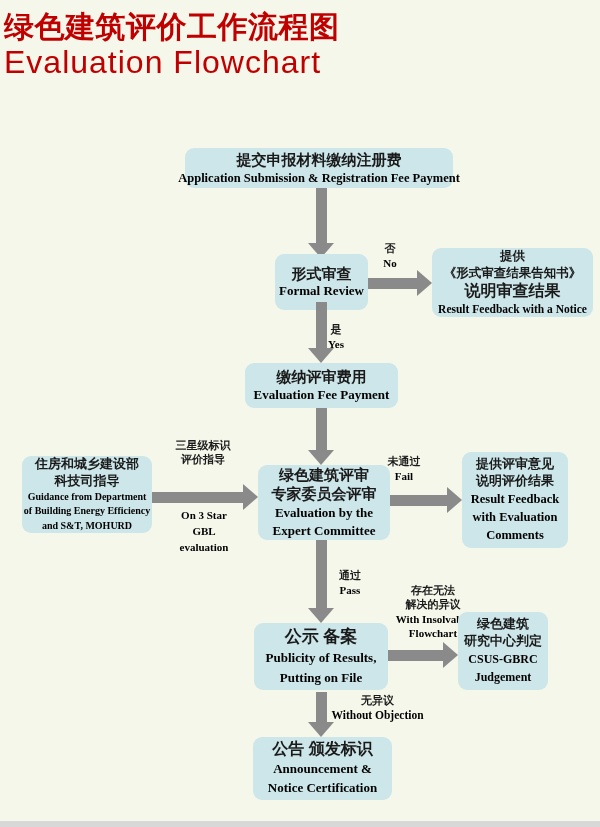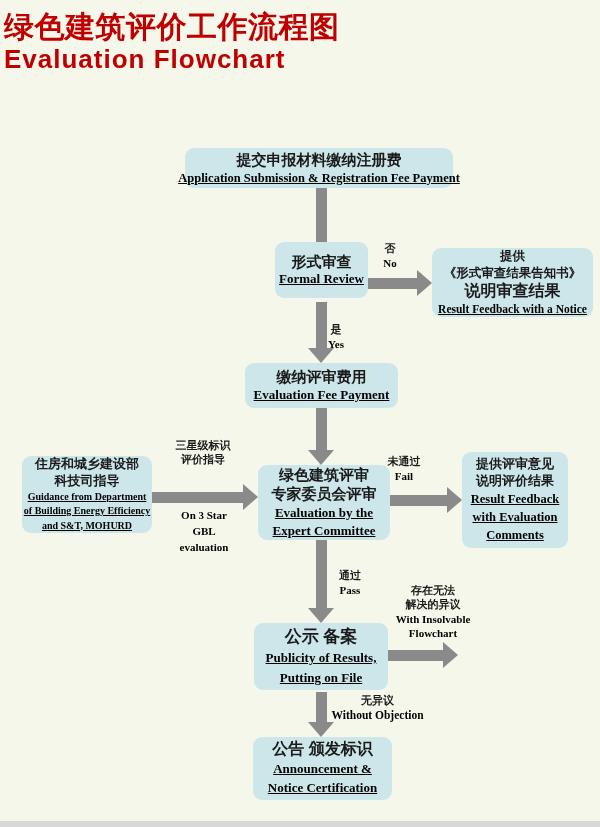--- a/index.html
+++ b/index.html
@@ -5,29 +5,29 @@
   html,body{margin:0;padding:0;}
   .stage{
     position:relative;width:600px;height:827px;overflow:hidden;
     background:#f5f7ea;
     font-family:"Liberation Sans","DejaVu Sans",sans-serif;
     color:#1a1a1a;
   }
   
   .title{position:absolute;left:4px;top:10px;width:372px;color:#c00000;}
   .title-zh{font-size:30px;font-weight:800;letter-spacing:0.5px;line-height:1.15;}
-  .title-en{font-size:26px;font-weight:700;letter-spacing:1px;line-height:1.1;}
+  .title-en{font-size:32px;font-weight:400;letter-spacing:1px;line-height:1.1;}
   
   .box{
     position:absolute;background:#cce6ea;border-radius:9px;
     display:flex;flex-direction:column;align-items:center;justify-content:center;
     text-align:center;padding:2px 2px;box-sizing:border-box;
   }
   .box .zh{font-weight:700;line-height:1.3;color:#1a1a1a;white-space:nowrap;}
-  .box .en{font-family:"Liberation Serif","DejaVu Serif",serif;font-weight:700;line-height:1.3;color:#000;white-space:nowrap;text-decoration:underline;}
+  .box .en{font-family:"Liberation Serif","DejaVu Serif",serif;font-weight:700;line-height:1.3;color:#000;white-space:nowrap;}
   
   .va{position:absolute;width:26px;display:flex;flex-direction:column;align-items:center;}
   .va .shaft{width:11px;background:#8a8a8a;}
   .va .head{width:0;height:0;border-left:13px solid transparent;border-right:13px solid transparent;border-top:15px solid #8a8a8a;}
   .ha{position:absolute;height:26px;display:flex;flex-direction:row;align-items:center;}
   .ha .shaft{height:11px;background:#8a8a8a;}
   .ha .head{width:0;height:0;border-top:13px solid transparent;border-bottom:13px solid transparent;border-left:15px solid #8a8a8a;}
   
   .lbl{position:absolute;text-align:center;}
   .lz{font-weight:700;font-size:11px;line-height:1.25;color:#1a1a1a;}
@@ -48,21 +48,21 @@
   <div class="box" style="left:185px;top:148px;width:268px;height:40px">
     <div class="zh" style="font-size:15px">提交申报材料缴纳注册费</div>
     <div class="en" style="font-size:12.5px">Application Submission &amp; Registration Fee Payment</div>
   </div>
 
   <div class="va" style="left:308px;top:188px">
     <div class="shaft" style="height:55px"></div>
     <div class="head"></div>
   </div>
 
-  <div class="box" style="left:275px;top:242px;width:93px;height:56px">
+  <div class="box" style="left:275px;top:254px;width:93px;height:56px">
     <div class="zh" style="font-size:15px">形式审查</div>
     <div class="en" style="font-size:13px">Formal Review</div>
   </div>
 
   <div class="lbl" style="left:372px;top:242px;width:36px">
     <div class="lz">否</div>
     <div class="le">No</div>
   </div>
 
   <div class="ha" style="left:368px;top:270px">
@@ -167,20 +167,26 @@
     <div class="lz">解决的异议</div>
     <div class="le">With Insolvable</div>
     <div class="le">Flowchart</div>
   </div>
 
   <div class="ha" style="left:388px;top:642px">
     <div class="shaft" style="width:55px"></div>
     <div class="head"></div>
   </div>
 
+  <div class="box" style="left:458px;top:612px;width:90px;height:78px">
+    <div class="zh" style="font-size:13px">绿色建筑</div>
+    <div class="zh" style="font-size:13px">研究中心判定</div>
+    <div class="en" style="font-size:12px;line-height:1.5">CSUS-GBRC</div>
+    <div class="en" style="font-size:12px;line-height:1.5">Judgement</div>
+  </div>
 
   <div class="lbl" style="left:300px;top:694px;width:155px">
     <div class="lz">无异议</div>
     <div class="le" style="font-size:11.5px">Without Objection</div>
   </div>
 
   <div class="va" style="left:308px;top:692px">
     <div class="shaft" style="height:30px"></div>
     <div class="head"></div>
   </div>

